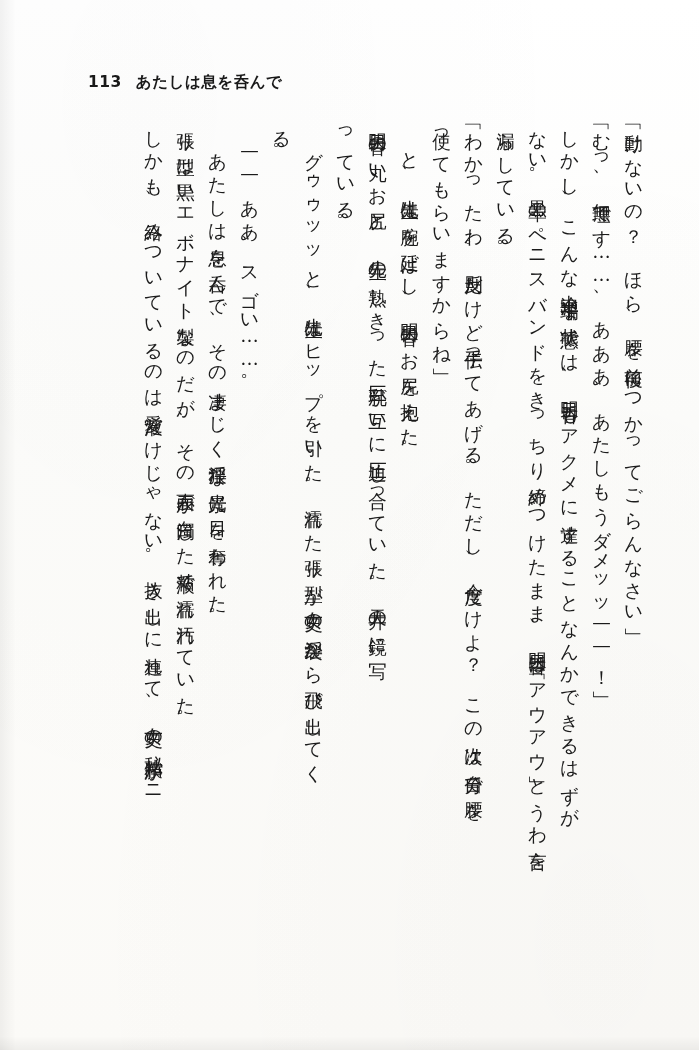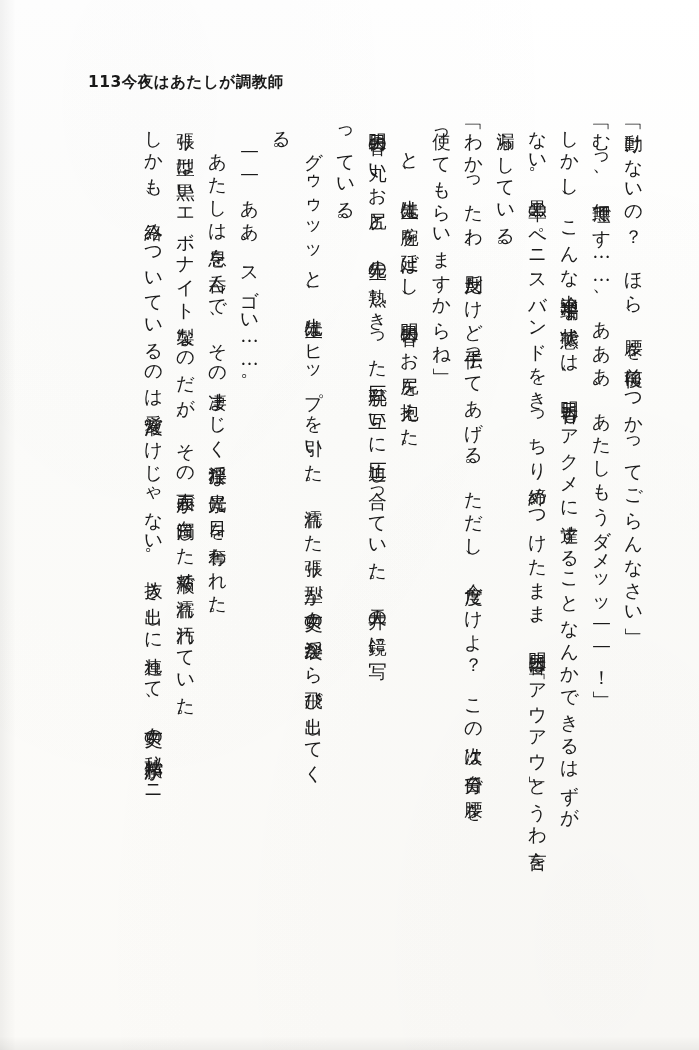--- a/index.html
+++ b/index.html
@@ -35,20 +35,21 @@
     top: 72px;
     left: 88px;
     font-family: "DejaVu Sans", "Liberation Sans", sans-serif;
     font-size: 15.5px;
     font-weight: 700;
     color: #191919;
     letter-spacing: 0.5px;
     white-space: nowrap;
   }
   .header .page-number {
+    margin-right: 14px;
   }
   .body-area {
     position: absolute;
     top: 118px;
     left: 62px;
     width: 580px;
     height: 880px;
     display: flex;
     flex-direction: row-reverse;
     align-items: flex-start;
@@ -91,21 +92,21 @@
     pointer-events: none;
   }
 </style>
 </head>
 <body>
 
 <div class="page">
   <div class="paper-tint"></div>
 
   <div class="header">
-    <span class="page-number">113</span><span>今夜はあたしが調教師</span>
+    <span class="page-number">113</span><span>あたしは息を呑んで</span>
   </div>
 
   <div class="body-area">
     <div class="vline">「動けないの？　ほら、腰を前後につかってごらんなさい」</div>
     <div class="vline">「むっ、無理です……、あああ、あたしもうダメッッ——！」</div>
     <div class="vline">しかし、こんな中途半端な状態では、明日香もアクメに達することなんかできるはずが</div>
     <div class="vline">ない。黒革のペニスバンドをきっちり締めつけたまま、明日香は「アウアウ」とうわ言を</div>
     <div class="vline">漏らしている。</div>
     <div class="vline">「わかったわ。反則だけど手伝ってあげる。ただし、今度だけよ？　この次は自分で腰を</div>
     <div class="vline">使ってもらいますからね」</div>

